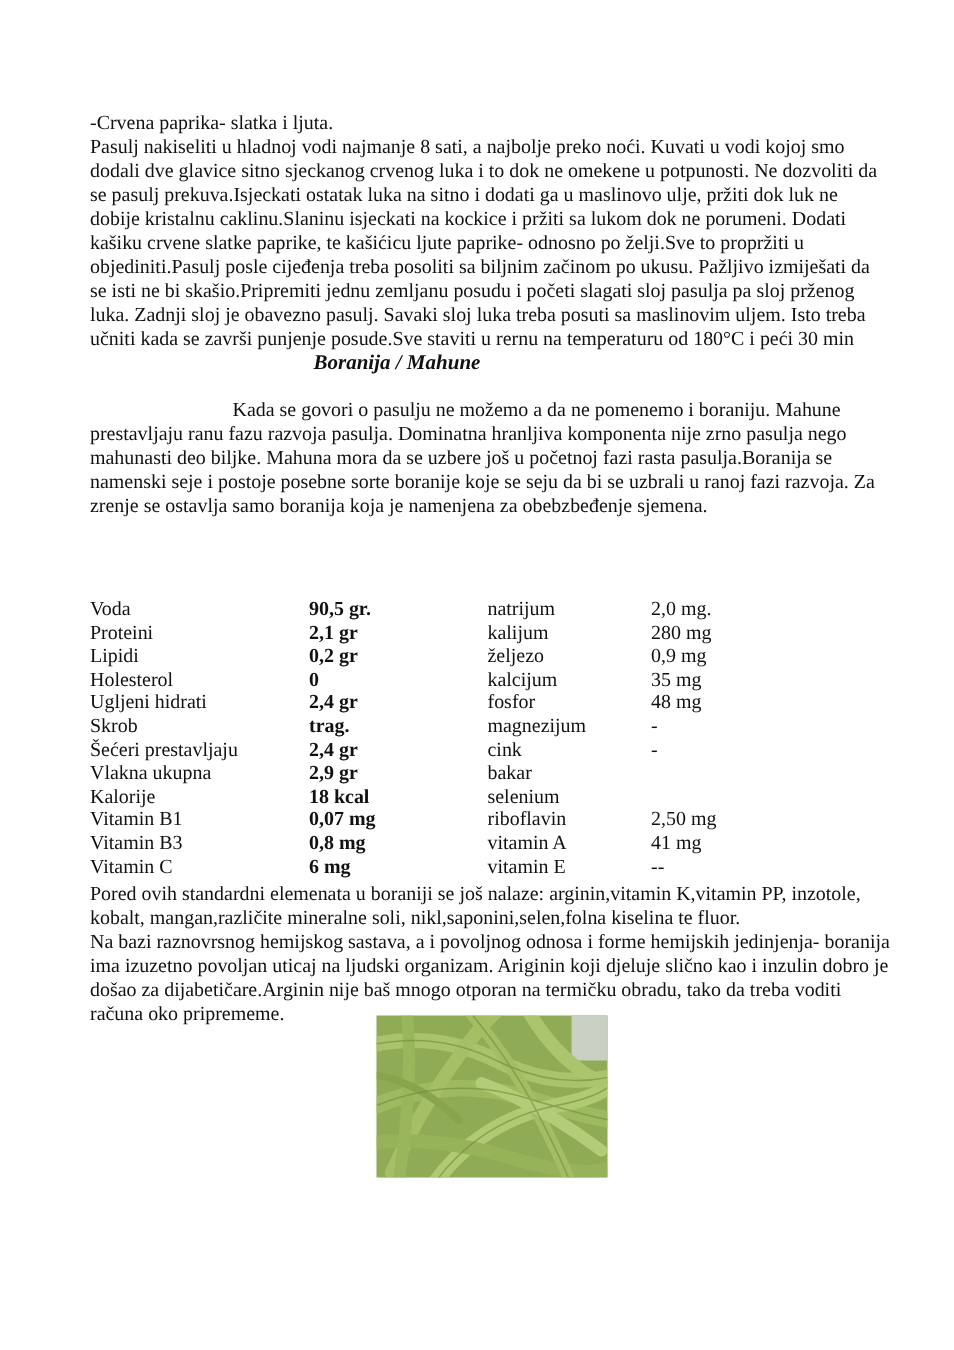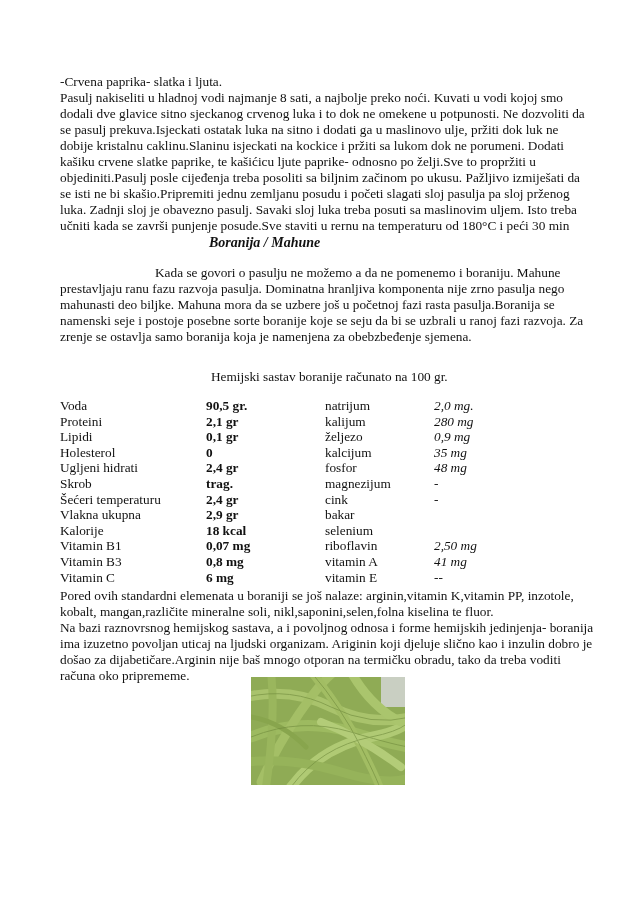--- a/index.html
+++ b/index.html
@@ -7,21 +7,21 @@
          font-family: "Liberation Serif", "DejaVu Serif", serif; color: #111; }
   .page { position: absolute; left: 0; top: 0; width: 584px; height: 900px; }
   .text { position: absolute; left: 60px; font-size: 13.3px; line-height: 15.4px; white-space: nowrap; }
   .heading { position: absolute; left: 209px; top: 235px; font-size: 14px; font-weight: bold; font-style: italic; }
   .table-title { position: absolute; left: 211px; top: 369px; font-size: 13.3px; }
   .nutr { position: absolute; top: 398px; left: 60px; font-size: 13.3px; line-height: 15.6px; }
   .nutr .row { position: relative; height: 15.6px; white-space: nowrap; }
   .nutr .c1 { position: absolute; left: 0; text-align: center; }
   .nutr .c2 { position: absolute; left: 146px; font-weight: bold; }
   .nutr .c3 { position: absolute; left: 265px; }
-  .nutr .c4 { position: absolute; left: 374px; font-style: italic; }
+  .nutr .c4 { position: absolute; left: 374px; }
   .photo { position: absolute; left: 251px; top: 677px; width: 154px; height: 108px; overflow: hidden;
            background: #9bb460; }
   .photo svg { display: block; }
 </style>
 </head>
 <body>
 
 <div class="page">
 
   <div>
@@ -40,38 +40,37 @@
   <div class="heading">Boranija / Mahune</div>
 
   <div>
     <div class="text" style="top:265px; left:155px">Kada se govori o pasulju ne možemo a da ne pomenemo i boraniju. Mahune</div>
     <div class="text" style="top:281px">prestavljaju ranu fazu razvoja pasulja. Dominatna hranljiva komponenta nije zrno pasulja nego</div>
     <div class="text" style="top:297px">mahunasti deo biljke. Mahuna mora da se uzbere još u početnoj fazi rasta pasulja.Boranija se</div>
     <div class="text" style="top:313px">namenski seje i postoje posebne sorte boranije koje se seju da bi se uzbrali u ranoj fazi razvoja. Za</div>
     <div class="text" style="top:329px">zrenje se ostavlja samo boranija koja je namenjena za obebzbeđenje sjemena.</div>
   </div>
 
-  <div class="table-title">Hemijski sastav boranije računato na 100 gr.</div>
 
   <div class="nutr">
     <div class="row">
         <span class="c1">Voda</span>
         <span class="c2">90,5 gr.</span>
         <span class="c3">natrijum</span>
         <span class="c4">2,0 mg.</span>
       </div>
     <div class="row">
         <span class="c1">Proteini</span>
         <span class="c2">2,1 gr</span>
         <span class="c3">kalijum</span>
         <span class="c4">280  mg</span>
       </div>
     <div class="row">
         <span class="c1">Lipidi</span>
-        <span class="c2">0,1 gr</span>
+        <span class="c2">0,2 gr</span>
         <span class="c3">željezo</span>
         <span class="c4">0,9  mg</span>
       </div>
     <div class="row">
         <span class="c1">Holesterol</span>
         <span class="c2">0</span>
         <span class="c3">kalcijum</span>
         <span class="c4">35 mg</span>
       </div>
     <div class="row">
@@ -80,21 +79,21 @@
         <span class="c3">fosfor</span>
         <span class="c4">48 mg</span>
       </div>
     <div class="row">
         <span class="c1">Skrob</span>
         <span class="c2">trag.</span>
         <span class="c3">magnezijum</span>
         <span class="c4">-</span>
       </div>
     <div class="row">
-        <span class="c1">Šećeri temperaturu</span>
+        <span class="c1">Šećeri prestavljaju</span>
         <span class="c2">2,4 gr</span>
         <span class="c3">cink</span>
         <span class="c4">-</span>
       </div>
     <div class="row">
         <span class="c1">Vlakna ukupna</span>
         <span class="c2">2,9 gr</span>
         <span class="c3">bakar</span>
         <span class="c4"></span>
       </div>

